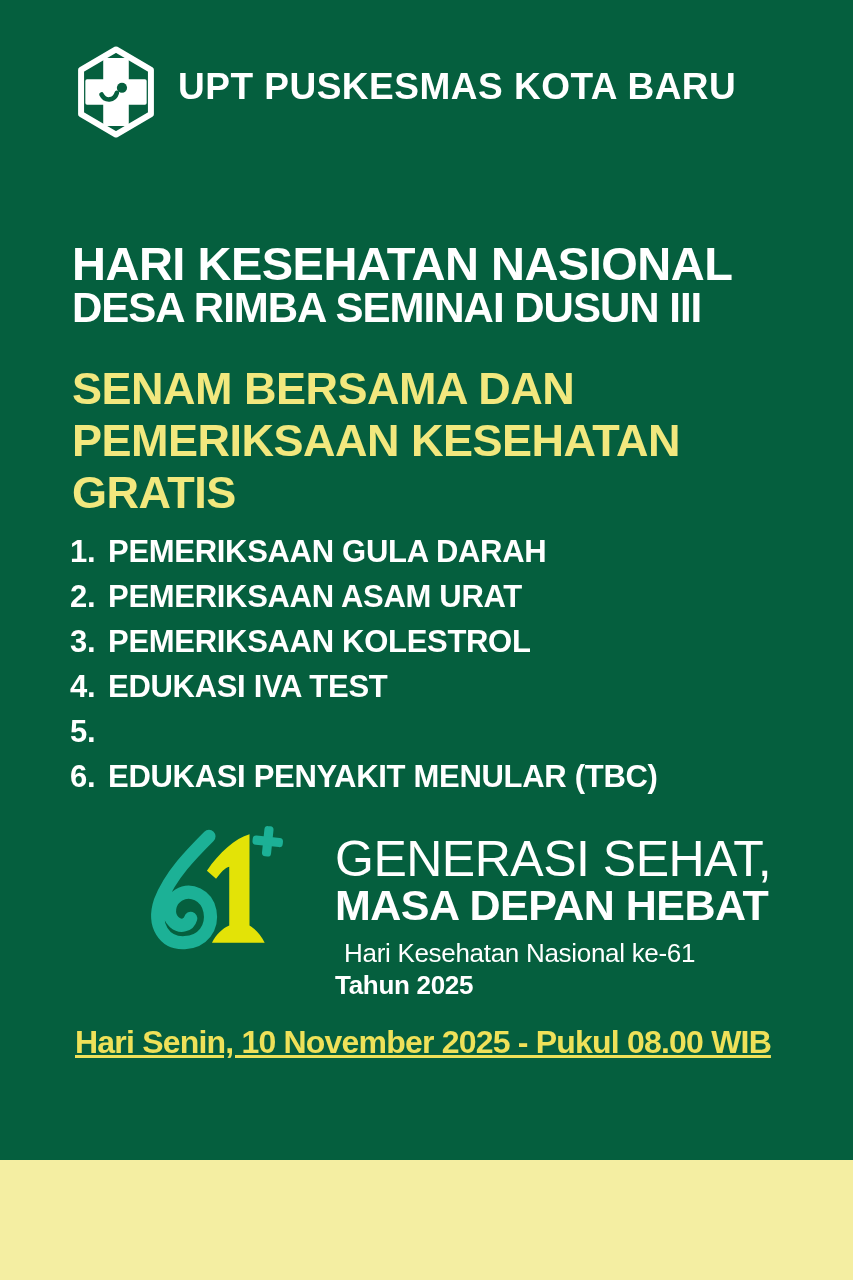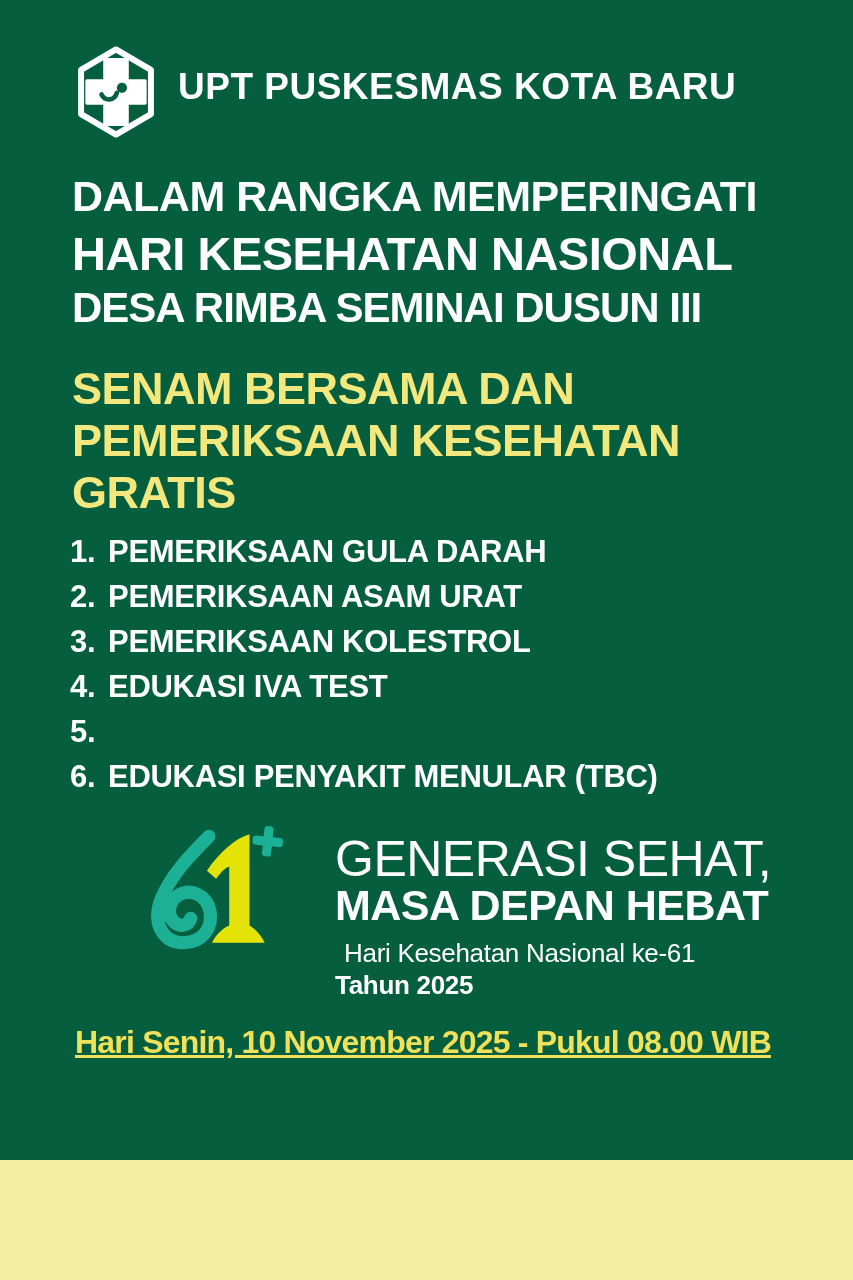--- a/index.html
+++ b/index.html
@@ -15,21 +15,21 @@
 
   
   .org-title{
     left:178px;top:66px;
     font-size:37px;font-weight:800;color:#FFFFFF;
     letter-spacing:0.5px;white-space:nowrap;
   }
 
   
   .intro-1{left:72px;top:172px;font-size:43px;font-weight:800;color:#FFFFFF;letter-spacing:-0.5px;white-space:nowrap;}
-  .intro-2{left:72px;top:226px;font-size:47px;font-weight:800;color:#FFFFFF;letter-spacing:-0.5px;white-space:nowrap;}
+  .intro-2{left:72px;top:236px;font-size:47px;font-weight:800;color:#FFFFFF;letter-spacing:-0.5px;white-space:nowrap;}
   .intro-3{left:72px;top:284px;font-size:42px;font-weight:800;color:#FFFFFF;letter-spacing:-1px;white-space:nowrap;}
 
   
   .event-line{color:#F2E87E;font-weight:800;font-size:45px;letter-spacing:-0.5px;white-space:nowrap;}
   .event-1{left:72px;top:363px;}
   .event-2{left:72px;top:415px;}
   .event-3{left:72px;top:467px;}
 
   
   .services{left:70px;top:534px;width:720px;}
@@ -61,21 +61,20 @@
 <div class="poster">
 
   <svg class="abs" style="left:73px;top:46px;" width="86" height="92" viewBox="0 0 100 108">
     <polygon points="50,4 91,28 91,80 50,104 9,80 9,28" fill="none" stroke="#FFFFFF" stroke-width="7" stroke-linejoin="round"></polygon>
     <path d="M37,16 h26 v25 h21 v26 h-21 v25 h-26 v-25 h-21 v-26 h21 z" fill="#FFFFFF" stroke="#FFFFFF" stroke-width="4" stroke-linejoin="round"></path>
     <path d="M33,57 C37,65 48,65 51,55" fill="none" stroke="#055F3E" stroke-width="5.5" stroke-linecap="round"></path>
     <circle cx="57" cy="49" r="6" fill="#055F3E"></circle>
   </svg>
   <div class="abs org-title">UPT PUSKESMAS KOTA BARU</div>
 
-  <div class="abs intro-1">DALAM RANGKA MEMPERINGATI</div>
   <div class="abs intro-2">HARI KESEHATAN NASIONAL</div>
   <div class="abs intro-3">DESA RIMBA SEMINAI DUSUN III</div>
 
   <div class="abs event-line event-1">SENAM BERSAMA DAN</div>
   <div class="abs event-line event-2">PEMERIKSAAN KESEHATAN</div>
   <div class="abs event-line event-3">GRATIS</div>
 
   <div class="abs services">
     <div class="service-item">
       <span class="service-num">1.</span>

